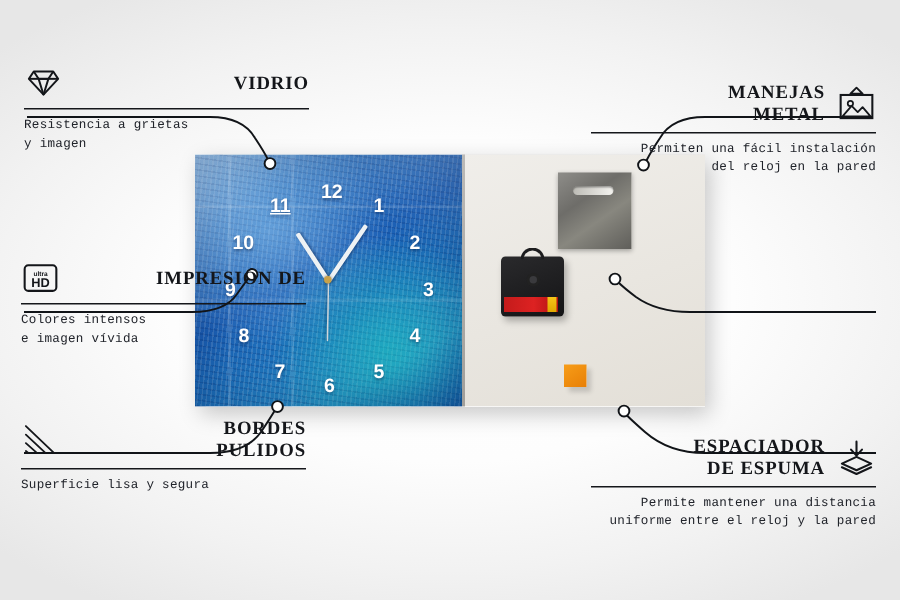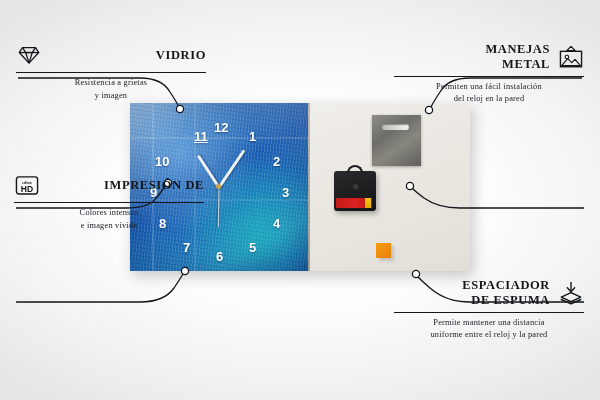--- a/index.html
+++ b/index.html
@@ -105,32 +105,32 @@
     box-shadow:3px 5px 14px rgba(0,0,0,.22); pointer-events:none;
   }
   .panel-divider {
     position:absolute; left:178px; top:0; width:2px; height:100%;
     background:linear-gradient(180deg, rgba(0,0,0,.22), rgba(0,0,0,.30));
   }
 
   
   .feature { position:absolute; width:190px; }
   .feature.left  { text-align:left; }
-  .feature.right { text-align:right; }
+  .feature.right { text-align:right;margin-top:12px; }
   .f-head { display:flex; align-items:center; gap:8px; }
   .feature.right .f-head { flex-direction:row-reverse; }
   .f-title {
     font-family:"Liberation Serif", serif; font-weight:700;
     font-size:12.5px; line-height:1.18; letter-spacing:.6px;
     color:#14161a; text-transform:uppercase; flex:1;text-align:right;
   }
   .f-rule { height:1.4px; background:#15171b; margin:4px 0 4px 0; }
   .f-desc {
-    font-family:Liberation Serif, serif; font-size:8.4px; line-height:1.45;
-    color:#20232a; letter-spacing:.2px;text-align:center;
+    font-family:Liberation Mono, monospace; font-size:8.4px; line-height:1.45;
+    color:#20232a; letter-spacing:.2px;
   }
   .f-icon { width:26px; height:26px; flex:0 0 26px; display:block; }
 
   
   #links { position:absolute; inset:0; width:600px; height:400px; pointer-events:none; }
   #links path { fill:none; stroke:#111418; stroke-width:1.3; }
   #links circle { fill:#ffffff; stroke:#111418; stroke-width:1.3; }
 </style>
 </head>
 <body>
@@ -148,21 +148,21 @@
       <span class="numeral" style="left:119px; top:27px;">1</span>
       <span class="numeral" style="left:143px; top:52px;">2</span>
       <span class="numeral" style="left:152px; top:83px;">3</span>
       <span class="numeral" style="left:143px; top:114px;">4</span>
       <span class="numeral" style="left:119px; top:138px;">5</span>
       <span class="numeral" style="left:86px; top:147px;">6</span>
       <span class="numeral" style="left:53px; top:138px;">7</span>
       <span class="numeral" style="left:29px; top:114px;">8</span>
       <span class="numeral" style="left:20px; top:83px;">9</span>
       <span class="numeral" style="left:25px; top:52px;">10</span>
-      <span class="numeral" style="left:64px; top:27px;text-decoration:underline;">11</span>
+      <span class="numeral" style="left:50px; top:27px;text-decoration:underline;">11</span>
 
       <div class="hand hand-hour" style="left:89px; top:83px; transform:rotate(-123deg);"></div>
       <div class="hand hand-min" style="left:89px; top:83px; transform:rotate(-56deg);"></div>
       <div class="hand hand-sec" style="left:89px; top:84px; transform:rotate(91deg);"></div>
       <div class="hand-cap" style="left:86px; top:81px;"></div>
     </div>
 
     <div class="panel panel-back">
       <div class="panel-back-bg"></div>
 
@@ -237,20 +237,40 @@
         <span>IMPRESIÓN DE</span><br>
       </div>
     </div>
     <div class="f-rule"></div>
     <div class="f-desc">
       <span>Colores intensos</span><br>
       <span>e imagen vívida</span>
     </div>
   </div>
 
+  <div class="feature left" style="left:14px; top:278px;">
+    <div class="f-head">
+      <svg class="f-icon" viewBox="0 0 32 32">
+        <g stroke="#14161a" stroke-width="1.5" stroke-linecap="round">
+          <path d="M4,5 L27,27"></path>
+            <path d="M4,12 L20,27"></path>
+          <path d="M4,19 L13,27"></path>
+            <path d="M4,25.5 L6,27"></path>
+        </g>
+      </svg>
+      <div class="f-title">
+        <span>BORDES</span><br>
+        <span>PULIDOS</span>
+      </div>
+    </div>
+    <div class="f-rule"></div>
+    <div class="f-desc">
+      <span>Superficie lisa y segura</span>
+    </div>
+  </div>
 
   <div class="feature right" style="left:394px; top:42px;">
     <div class="f-head">
       <svg class="f-icon" viewBox="0 0 32 32">
         <path d="M16,3 L11,8 L21,8 Z" fill="none" stroke="#14161a" stroke-width="1.5" stroke-linejoin="round"></path>
         <rect x="3" y="9" width="26" height="19" fill="none" stroke="#14161a" stroke-width="1.7"></rect>
         <circle cx="11" cy="16" r="2.2" fill="none" stroke="#14161a" stroke-width="1.4"></circle>
         <path d="M4.5,26.5 L12,18 L17,23 L21,19 L27.5,26.5 Z" fill="none" stroke="#14161a" stroke-width="1.5" stroke-linejoin="round"></path>
       </svg>
       <div class="f-title">

